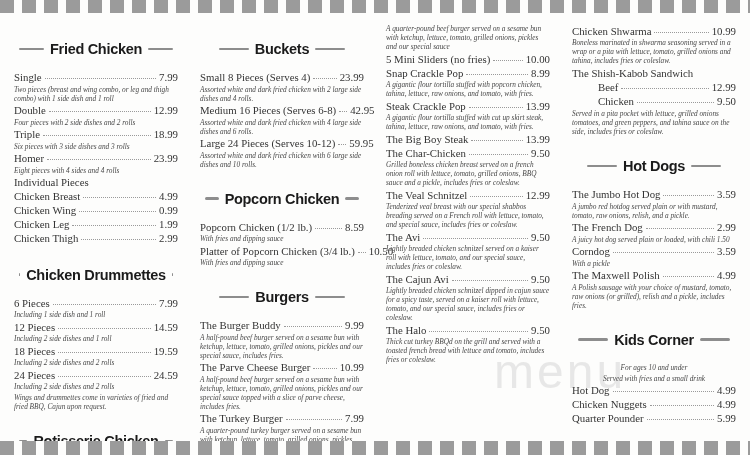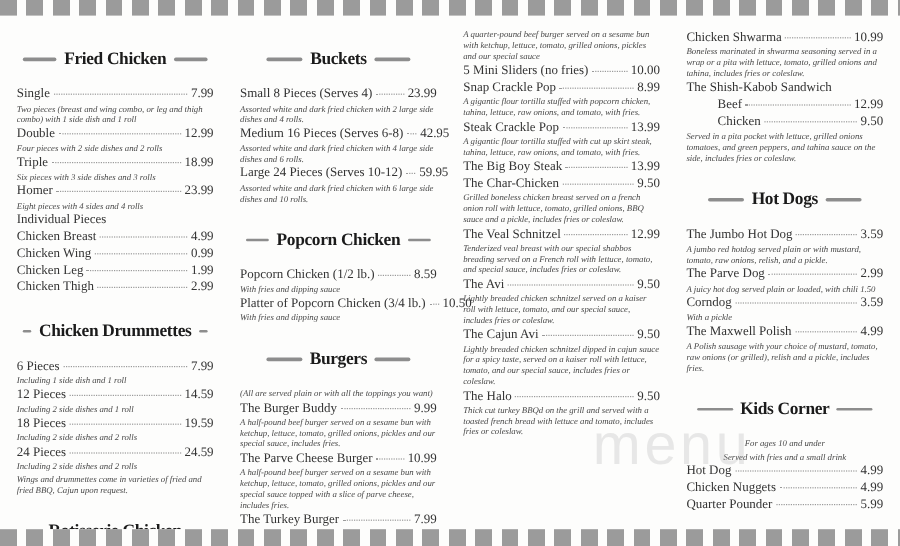--- a/index.html
+++ b/index.html
@@ -5,21 +5,21 @@
   html,body{margin:0;padding:0;background:#fdfdfc;width:750px;height:455px;overflow:hidden;}
   body{font-family:"Liberation Serif", serif;color:#2e2e2e;position:relative;}
   .stripes{position:absolute;left:0;width:750px;background:repeating-linear-gradient(90deg,#9b9b9b 0px,#9b9b9b 14px,#fdfdfc 14px,#fdfdfc 22px);}
   .stripes.top{top:0;height:13px;}
   .stripes.bottom{bottom:0;height:14px;}
   #menu{position:absolute;top:13px;left:0;right:0;bottom:14px;display:flex;gap:22px;padding:10px 14px 0;box-sizing:border-box;overflow:hidden;}
   .col{flex:1 1 0;min-width:0;}
   .sec-head{display:flex;align-items:center;justify-content:center;margin:10px 0 3px;}
   .sec:first-child .sec-head{margin-top:6px;}
   .sec-head .dash{flex:1 1 0;max-width:30px;height:2.6px;background:#8d8d8d;border-radius:2px;margin:0 5px;}
-  .sec-title{font-family:Liberation Serif, serif;font-size:14.5px;font-weight:700;color:#1b1b1b;white-space:nowrap;letter-spacing:-0.3px;padding:0 1px;}
+  .sec-title{font-family:Liberation Sans, sans-serif;font-size:14.5px;font-weight:700;color:#1b1b1b;white-space:nowrap;letter-spacing:-0.3px;padding:0 1px;}
   .row{display:flex;align-items:baseline;margin-top:2.5px;}
   .name{font-size:10.8px;line-height:11.5px;white-space:nowrap;color:#333;}
   .dots{flex:1 1 auto;border-bottom:1.4px dotted #9a9a9a;margin:0 3px;transform:translateY(-2px);min-width:8px;}
   .price{font-size:10.8px;line-height:11.5px;color:#333;}
   .desc,.intro,.foot{font-size:7.3px;line-height:9px;font-style:italic;color:#484848;margin-top:1px;}
   .foot{margin-top:2px;}
   .center{text-align:center;}
   .indent{padding-left:26px;}
   .label-row .name{white-space:normal;}
   #watermark{position:absolute;left:494px;top:344px;font-family:"Liberation Sans",sans-serif;font-size:48px;font-weight:400;color:#8a8a8a;opacity:0.18;letter-spacing:3px;pointer-events:none;text-align:center;}
@@ -168,21 +168,20 @@
           <span class="price">10.50</span>
         </div>
         <div class="desc">With fries and dipping sauce</div>
       </div>
       <div class="sec">
         <div class="sec-head">
           <span class="dash"></span>
           <h2 class="sec-title">Burgers</h2>
           <span class="dash"></span>
         </div>
-        <div class="intro">(All are served plain or with all the toppings you want)</div>
         <div class="row">
           <span class="name">The Burger Buddy</span>
           <span class="dots"></span>
           <span class="price">9.99</span>
         </div>
         <div class="desc">A half-pound beef burger served on a sesame bun with ketchup, lettuce, tomato, grilled onions, pickles and our special sauce, includes fries.</div>
         <div class="row">
           <span class="name">The Parve Cheese Burger</span>
           <span class="dots"></span>
           <span class="price">10.99</span>
@@ -284,21 +283,21 @@
           <h2 class="sec-title">Hot Dogs</h2>
           <span class="dash"></span>
         </div>
         <div class="row">
           <span class="name">The Jumbo Hot Dog</span>
           <span class="dots"></span>
           <span class="price">3.59</span>
         </div>
         <div class="desc">A jumbo red hotdog served plain or with mustard, tomato, raw onions, relish, and a pickle.</div>
         <div class="row">
-          <span class="name">The Parve Dog</span>
+          <span class="name">The French Dog</span>
           <span class="dots"></span>
           <span class="price">2.99</span>
         </div>
         <div class="desc">A juicy hot dog served plain or loaded, with chili 1.50</div>
         <div class="row">
           <span class="name">Corndog</span>
           <span class="dots"></span>
           <span class="price">3.59</span>
         </div>
         <div class="desc">With a pickle</div>

